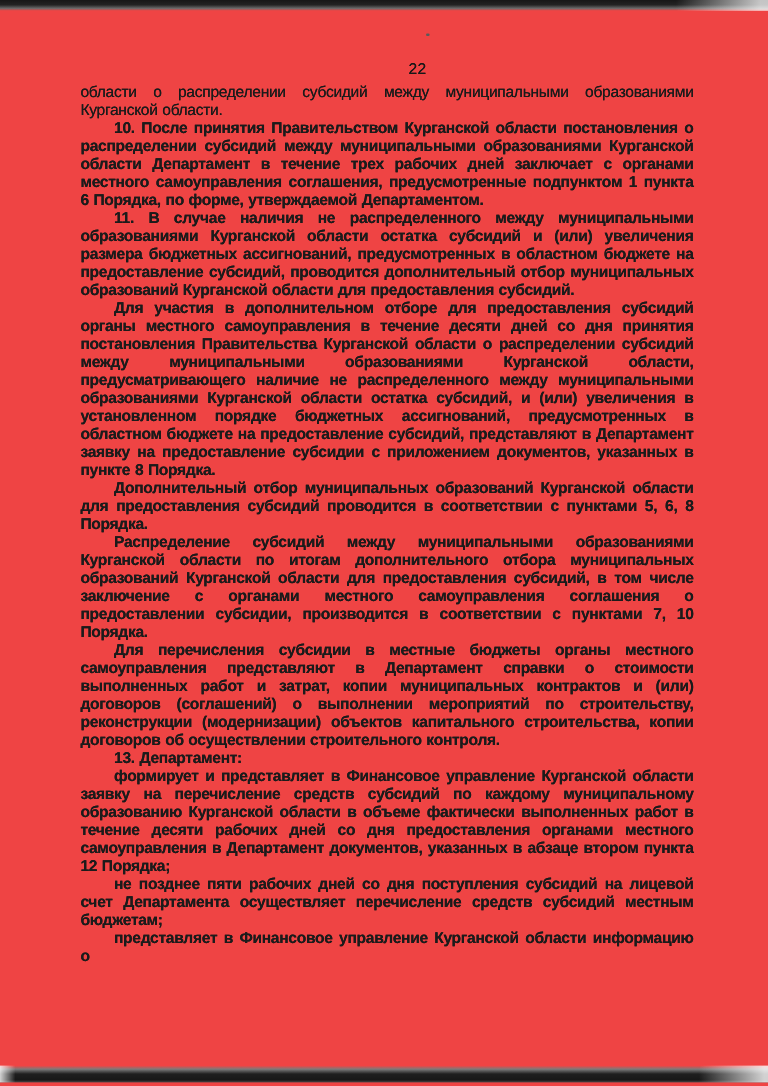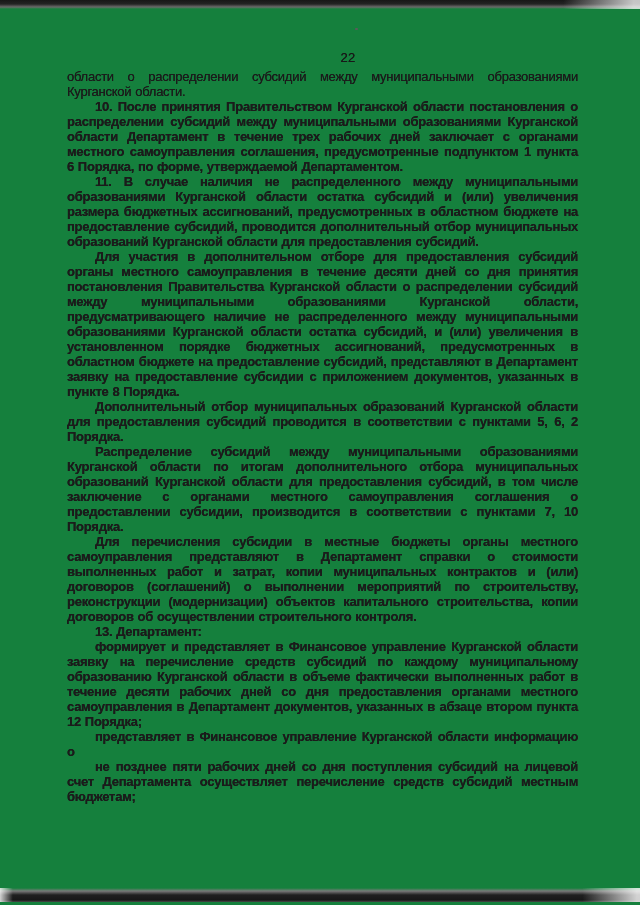--- a/index.html
+++ b/index.html
@@ -5,21 +5,21 @@
   html,body{margin:0;padding:0;}
   body{
     width:640px;height:905px;
     background:#ffffff;
     position:relative;
     overflow:hidden;
     font-family:"Liberation Sans", sans-serif;
   }
   .page{
     position:absolute;inset:0;
-    background:#15803d;
+    background:#ef4444;
   }
   
   .scan-shadow-top{
     position:absolute;top:0;left:0;width:640px;height:9px;
     background-image:
       linear-gradient(to right, rgba(255,255,255,0) 0%, rgba(255,255,255,0) 88%, rgba(255,255,255,0.75) 99%),
       linear-gradient(to bottom, #171717 0px, #232323 4px, #6a6a6a 7px, rgba(255,255,255,0) 9px);
     filter:blur(0.4px);
   }
   .scan-shadow-bottom{
@@ -60,22 +60,22 @@
 
 <div class="page">
   <div class="scan-shadow-top"></div>
   <div class="scan-speck"></div>
   <div class="page-number">22</div>
   <div class="text-block">
       <p class="para">области о распределении субсидий между муниципальными образованиями Курганской области.</p>
       <p class="para indent">10. После принятия Правительством Курганской области постановления о распределении субсидий между муниципальными образованиями Курганской области Департамент в течение трех рабочих дней заключает с органами местного самоуправления соглашения, предусмотренные подпунктом 1 пункта 6 Порядка, по форме, утверждаемой Департаментом.</p>
       <p class="para indent">11. В случае наличия не распределенного между муниципальными образованиями Курганской области остатка субсидий и (или) увеличения размера бюджетных ассигнований, предусмотренных в областном бюджете на предоставление субсидий, проводится дополнительный отбор муниципальных образований Курганской области для предоставления субсидий.</p>
       <p class="para indent">Для участия в дополнительном отборе для предоставления субсидий органы местного самоуправления в течение десяти дней со дня принятия постановления Правительства Курганской области о распределении субсидий между муниципальными образованиями Курганской области, предусматривающего наличие не распределенного между муниципальными образованиями Курганской области остатка субсидий, и (или) увеличения в установленном порядке бюджетных ассигнований, предусмотренных в областном бюджете на предоставление субсидий, представляют в Департамент заявку на предоставление субсидии с приложением документов, указанных в пункте 8 Порядка.</p>
-      <p class="para indent">Дополнительный отбор муниципальных образований Курганской области для предоставления субсидий проводится в соответствии с пунктами 5, 6, 2 Порядка.</p>
+      <p class="para indent">Дополнительный отбор муниципальных образований Курганской области для предоставления субсидий проводится в соответствии с пунктами 5, 6, 8 Порядка.</p>
       <p class="para indent">Распределение субсидий между муниципальными образованиями Курганской области по итогам дополнительного отбора муниципальных образований Курганской области для предоставления субсидий, в том числе заключение с органами местного самоуправления соглашения о предоставлении субсидии, производится в соответствии с пунктами 7, 10 Порядка.</p>
       <p class="para indent">Для перечисления субсидии в местные бюджеты органы местного самоуправления представляют в Департамент справки о стоимости выполненных работ и затрат, копии муниципальных контрактов и (или) договоров (соглашений) о выполнении мероприятий по строительству, реконструкции (модернизации) объектов капитального строительства, копии договоров об осуществлении строительного контроля.</p>
       <p class="para indent">13. Департамент:</p>
       <p class="para indent">формирует и представляет в Финансовое управление Курганской области заявку на перечисление средств субсидий по каждому муниципальному образованию Курганской области в объеме фактически выполненных работ в течение десяти рабочих дней со дня предоставления органами местного самоуправления в Департамент документов, указанных в абзаце втором пункта 12 Порядка;</p>
+      <p class="para indent">не позднее пяти рабочих дней со дня поступления субсидий на лицевой счет Департамента осуществляет перечисление средств субсидий местным бюджетам;</p>
       <p class="para indent">представляет в Финансовое управление Курганской области информацию о</p>
-      <p class="para indent">не позднее пяти рабочих дней со дня поступления субсидий на лицевой счет Департамента осуществляет перечисление средств субсидий местным бюджетам;</p>
     </div>
   <div class="scan-shadow-bottom"></div>
 </div>
 
 </body></html>

